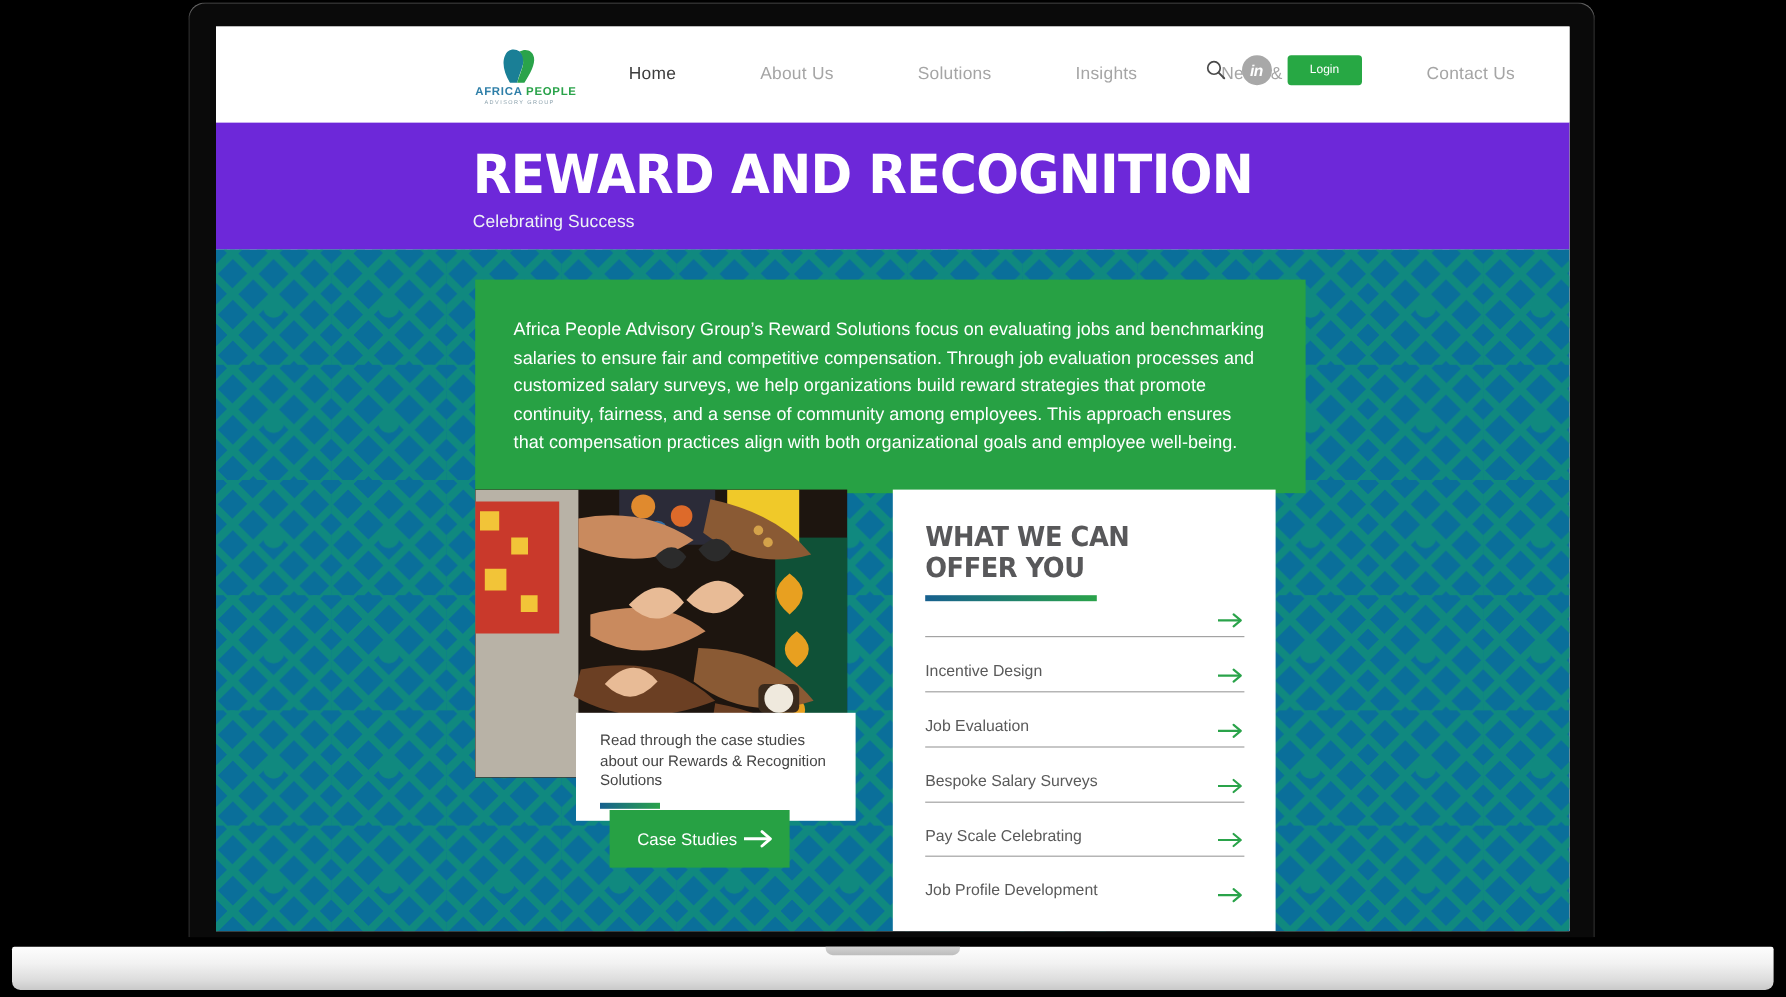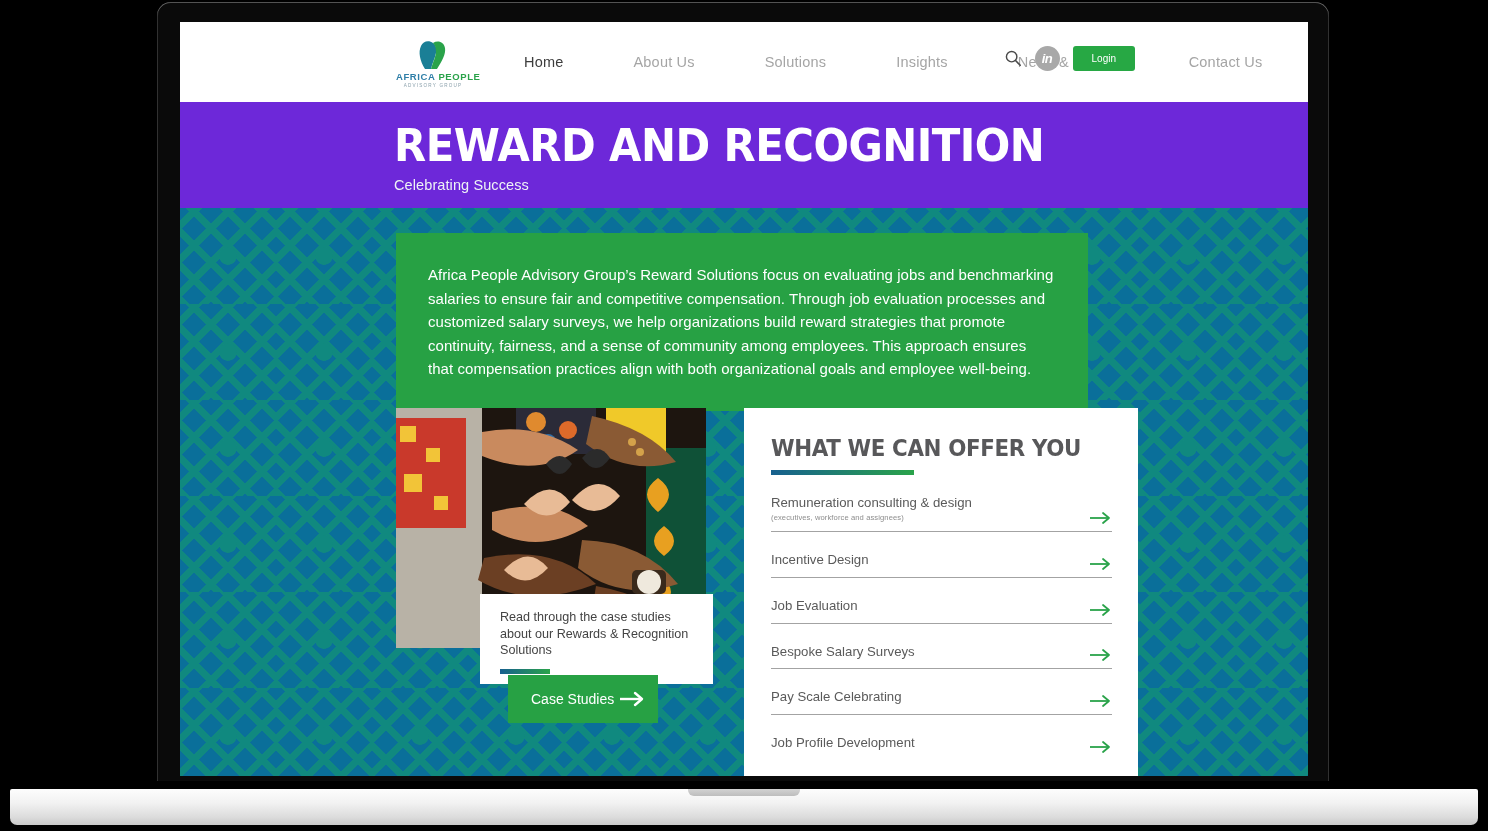--- a/index.html
+++ b/index.html
@@ -148,21 +148,21 @@
     width: 150px; height: 48px; background: #27a144;
     border: none; color: #fff; cursor: pointer;
     display: flex; align-items: center; gap: 5px;
     padding: 0 0 0 23px; font-family: inherit; font-size: 14px;
   }
   .cs-button .arrow-w { width: 26px; height: 16px; }
 
   
   .offers {
     position: absolute; left: 564px; top: 200px;
-    width: 394px; min-height: 368px;
+    width: 319px; min-height: 368px;
     background: #fff; padding: 27px 26px 0 27px;
   }
   .offers-title {
     font-family: "DejaVu Sans", sans-serif;
     font-weight: 700; font-size: 23px; color: #58585a;
     letter-spacing: -.4px; transform: scaleX(.93); transform-origin: left center;
   }
   .offers-rule {
     margin-top: 9px; width: 143px; height: 5px;
     background: linear-gradient(90deg,#17608f 0%,#2aa34a 100%);
@@ -285,24 +285,20 @@
           <line x1="1" y1="8" x2="22" y2="8" stroke="#fff" stroke-width="2.4"></line>
           <polyline points="16,2 23,8 16,14" fill="none" stroke="#fff" stroke-width="2.4" stroke-linecap="round" stroke-linejoin="round"></polyline>
         </svg>
       </button>
 
       <div class="offers">
         <div class="offers-title">WHAT WE CAN OFFER YOU</div>
         <div class="offers-rule"></div>
 
         <div class="offer-row">
-          <div>
-            <div class="offer-label">Remuneration consulting &amp; design</div>
-            <div class="offer-note">(executives, workforce and assignees)</div>
-          </div>
           <svg class="offer-arrow" viewBox="0 0 22 14">
             <line x1="0" y1="7" x2="18" y2="7" stroke="#2aa34a" stroke-width="1.8"></line>
             <polyline points="13,2 19,7 13,12" fill="none" stroke="#2aa34a" stroke-width="1.8" stroke-linecap="round" stroke-linejoin="round"></polyline>
           </svg>
         </div>
 
         <div class="offer-row">
           <div class="offer-label">Incentive Design</div>
           <svg class="offer-arrow" viewBox="0 0 22 14">
             <line x1="0" y1="7" x2="18" y2="7" stroke="#2aa34a" stroke-width="1.8"></line>

